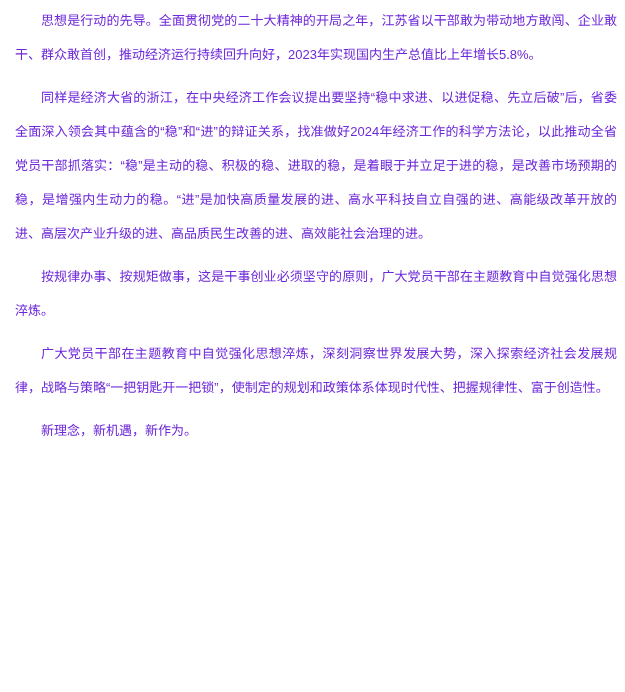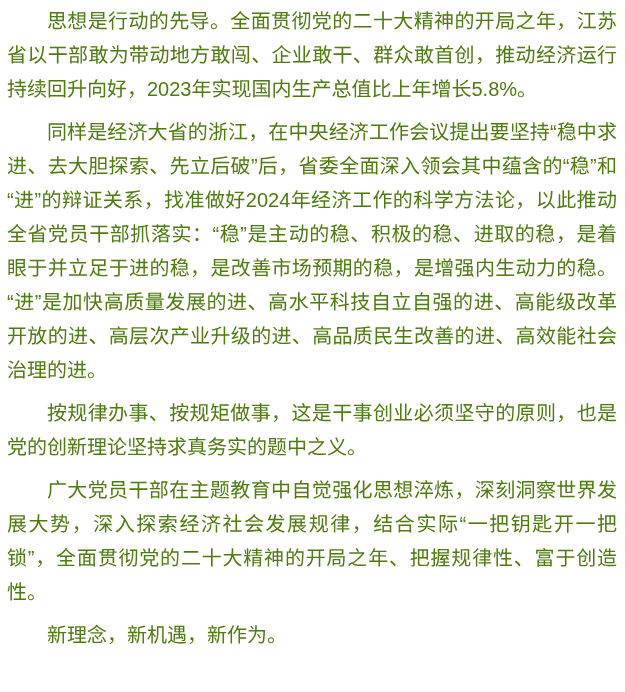--- a/index.html
+++ b/index.html
@@ -11,33 +11,33 @@
   .page {
     width: 625px;
     min-height: 692px;
     box-sizing: border-box;
     background: #ffffff;
     padding: 4px 8px 0 7px;
     overflow: hidden;
   }
   .article p {
     font-family: "Liberation Sans", "DejaVu Sans", sans-serif;
-    font-size: 20px;
+    font-size: 13px;
     line-height: 34px;
-    color: #4d7c0f;
-    margin: 0 0 9px 0;
+    color: #6d28d9;
+    margin: 0 0 9px 8px;
     text-indent: 2em;
     text-align: justify;
     word-break: break-all;
   }
 </style>
 </head>
 <body>
 
 <div class="page">
   <div class="article">
     <p>思想是行动的先导。全面贯彻党的二十大精神的开局之年，江苏省以干部敢为带动地方敢闯、企业敢干、群众敢首创，推动经济运行持续回升向好，2023年实现国内生产总值比上年增长5.8%。</p>
-    <p>同样是经济大省的浙江，在中央经济工作会议提出要坚持“稳中求进、去大胆探索、先立后破”后，省委全面深入领会其中蕴含的“稳”和“进”的辩证关系，找准做好2024年经济工作的科学方法论，以此推动全省党员干部抓落实：“稳”是主动的稳、积极的稳、进取的稳，是着眼于并立足于进的稳，是改善市场预期的稳，是增强内生动力的稳。“进”是加快高质量发展的进、高水平科技自立自强的进、高能级改革开放的进、高层次产业升级的进、高品质民生改善的进、高效能社会治理的进。</p>
-    <p>按规律办事、按规矩做事，这是干事创业必须坚守的原则，也是党的创新理论坚持求真务实的题中之义。</p>
-    <p>广大党员干部在主题教育中自觉强化思想淬炼，深刻洞察世界发展大势，深入探索经济社会发展规律，结合实际“一把钥匙开一把锁”，全面贯彻党的二十大精神的开局之年、把握规律性、富于创造性。</p>
+    <p>同样是经济大省的浙江，在中央经济工作会议提出要坚持“稳中求进、以进促稳、先立后破”后，省委全面深入领会其中蕴含的“稳”和“进”的辩证关系，找准做好2024年经济工作的科学方法论，以此推动全省党员干部抓落实：“稳”是主动的稳、积极的稳、进取的稳，是着眼于并立足于进的稳，是改善市场预期的稳，是增强内生动力的稳。“进”是加快高质量发展的进、高水平科技自立自强的进、高能级改革开放的进、高层次产业升级的进、高品质民生改善的进、高效能社会治理的进。</p>
+    <p>按规律办事、按规矩做事，这是干事创业必须坚守的原则，广大党员干部在主题教育中自觉强化思想淬炼。</p>
+    <p>广大党员干部在主题教育中自觉强化思想淬炼，深刻洞察世界发展大势，深入探索经济社会发展规律，战略与策略“一把钥匙开一把锁”，使制定的规划和政策体系体现时代性、把握规律性、富于创造性。</p>
     <p>新理念，新机遇，新作为。</p>
   </div>
 </div>
 
 </body></html>

